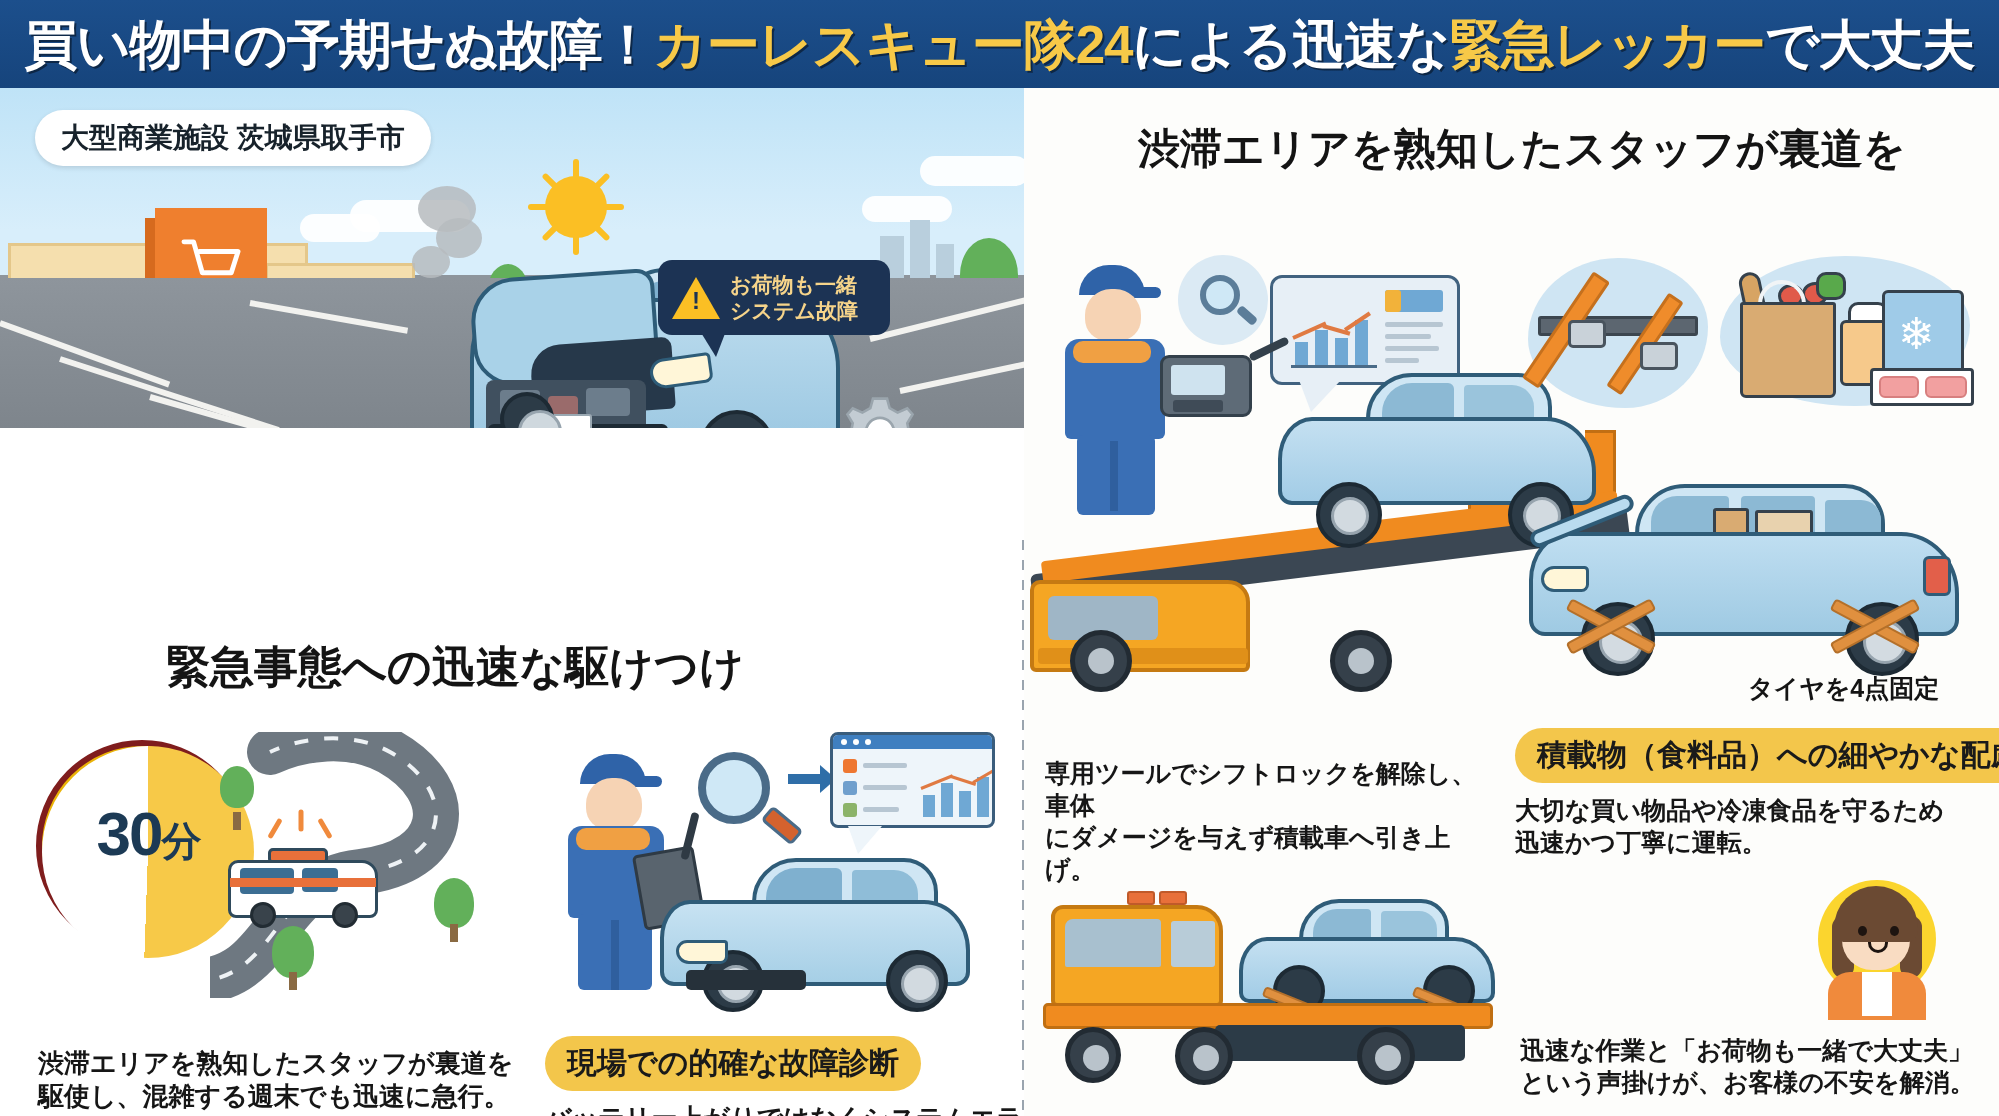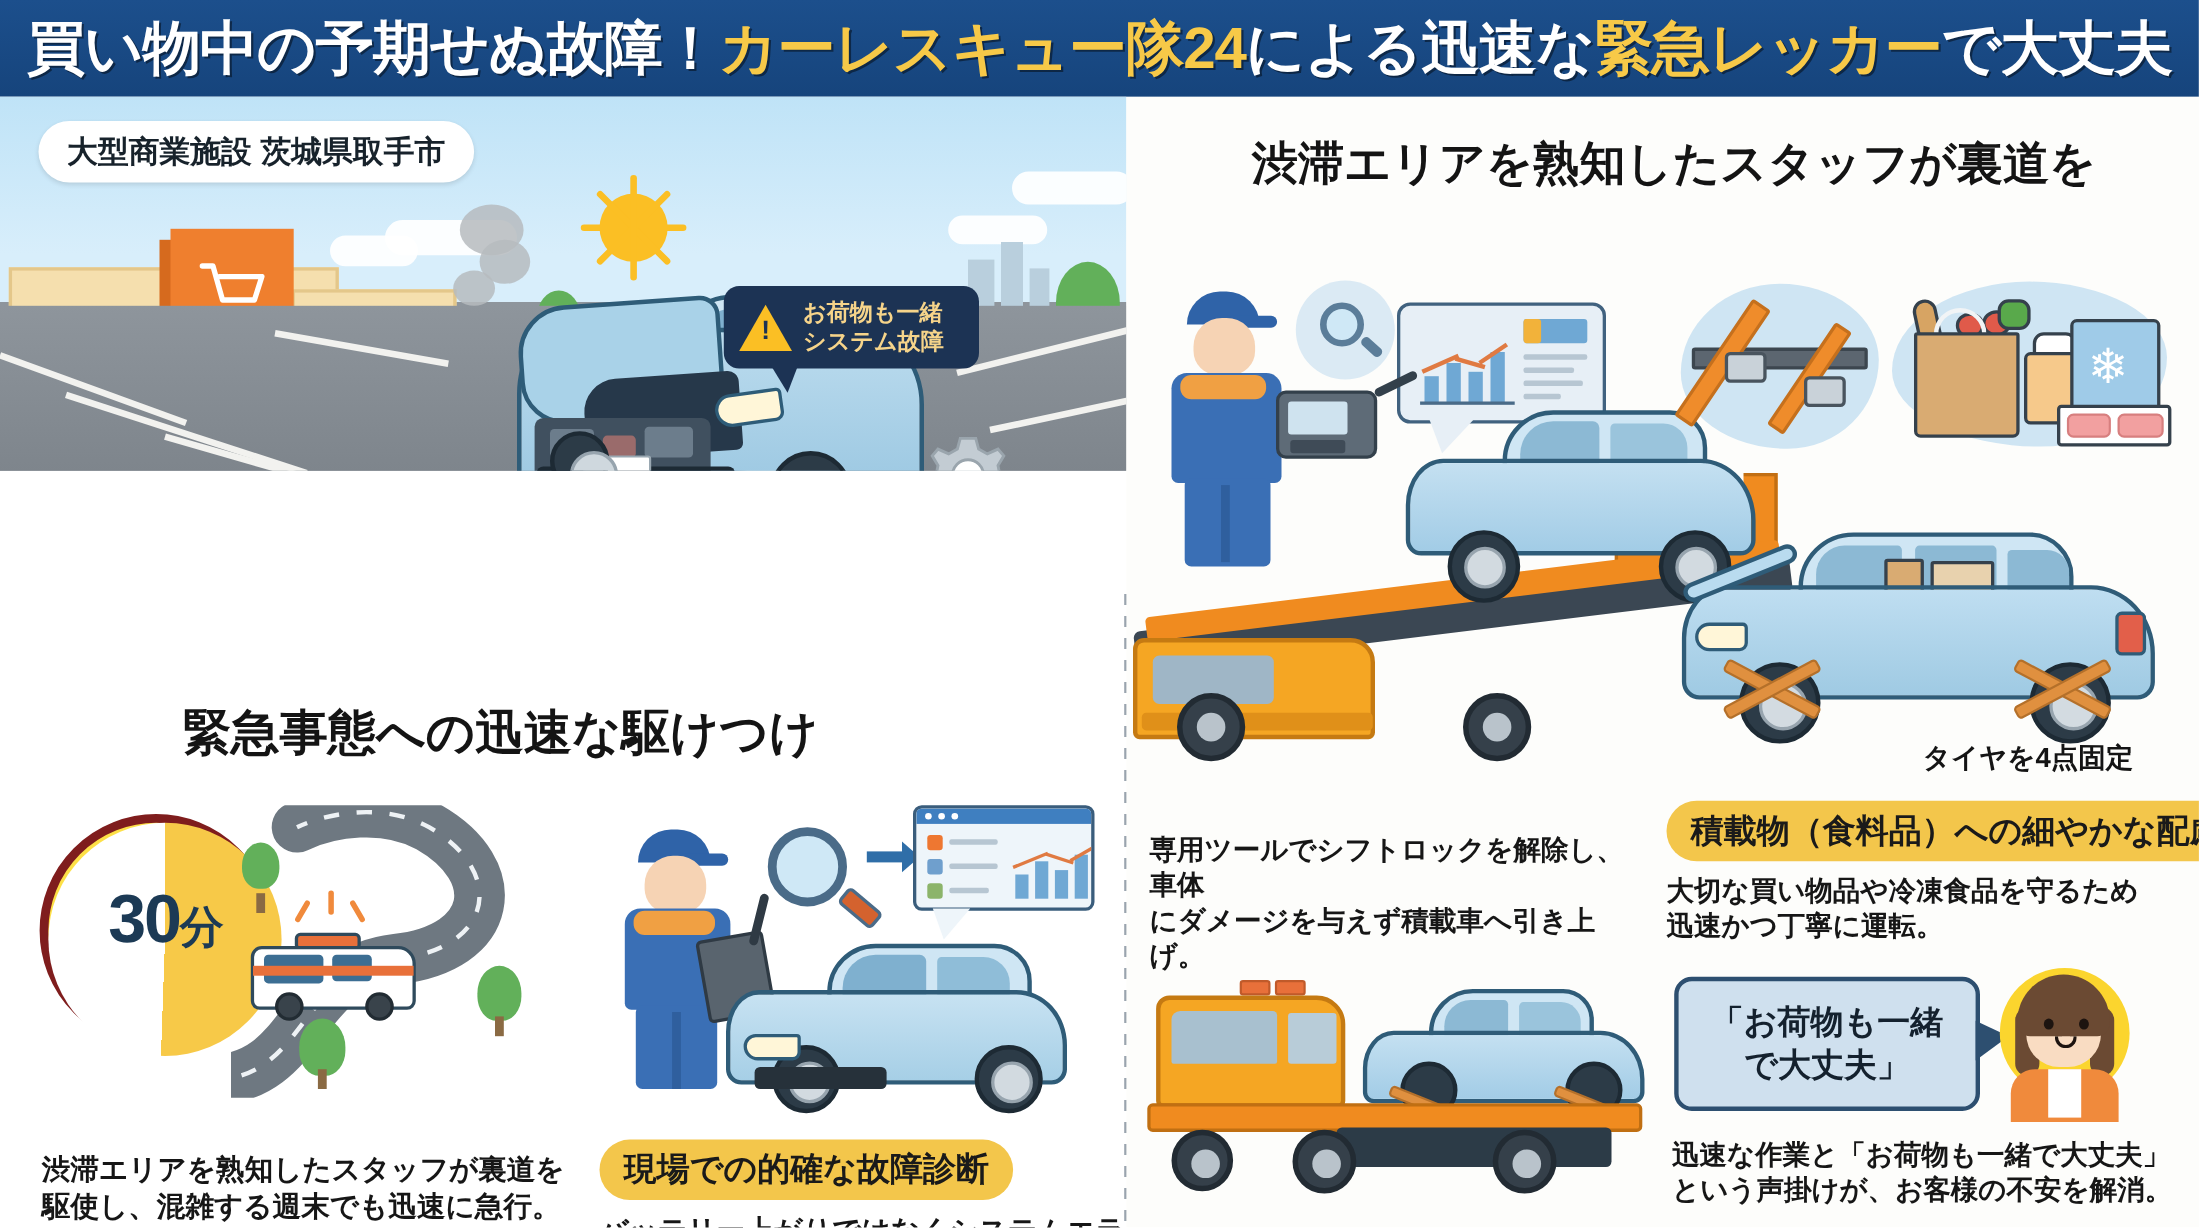--- a/index.html
+++ b/index.html
@@ -291,21 +291,21 @@
   }
 
   
   .cell-30min {
     position: absolute; left: 22px; top: 640px;
     width: 480px; height: 290px;
   }
   .clock-ring {
     position: absolute; left: 14px; top: 12px;
     width: 212px; height: 212px; border-radius: 50%;
-    background: #fde047; border: 8px solid #7f1d1d;
+    background: #eab308; border: 6px solid #7f1d1d;
   }
   .clock-fill {
     position: absolute; left: 0; top: 0;
     width: 212px; height: 212px; border-radius: 50%;
     background: conic-gradient(#f7c948 0deg 182deg, #ffffff 182deg 360deg);
   }
   .clock-label {
     position: absolute; left: 0; top: 52px; width: 212px;
     text-align: center;
     font-size: 62px; font-weight: bold; color: #1c3a55;
@@ -906,24 +906,20 @@
       <div style="position:absolute;left:10px;top:10px;width:96px;height:48px;background:#a8c0cf;border-radius:8px 4px 2px 2px;"></div>
       <div style="position:absolute;left:116px;top:12px;width:44px;height:46px;background:#b8ccd8;border-radius:3px;"></div>
     </div>
     <div style="position:absolute;left:8px;top:118px;width:450px;height:26px;background:#f08b1f;border:3px solid #c06f12;border-radius:5px;"></div>
     <div style="position:absolute;left:180px;top:140px;width:250px;height:36px;background:#2c3b47;border-radius:5px;"></div>
     <div class="tb-wheel" style="left:140px;top:142px;width:58px;height:58px;"></div>
     <div class="tb-wheel" style="left:322px;top:142px;width:58px;height:58px;"></div>
     <div class="tb-wheel" style="left:30px;top:142px;width:56px;height:56px;"></div>
   </div>
 
-  <div class="cust-bubble">
-    <div class="txt">「お荷物も一緒
-で大丈夫」</div>
-  </div>
   <div class="cust-avatar">
     <div class="halo"></div>
     <div class="hair-l"></div>
     <div class="hair-r"></div>
     <div class="face"></div>
     <div class="hair"></div>
     <div class="eye" style="left:46px;"></div>
     <div class="eye" style="left:78px;"></div>
     <div class="smile"></div>
     <div class="torso"></div>

